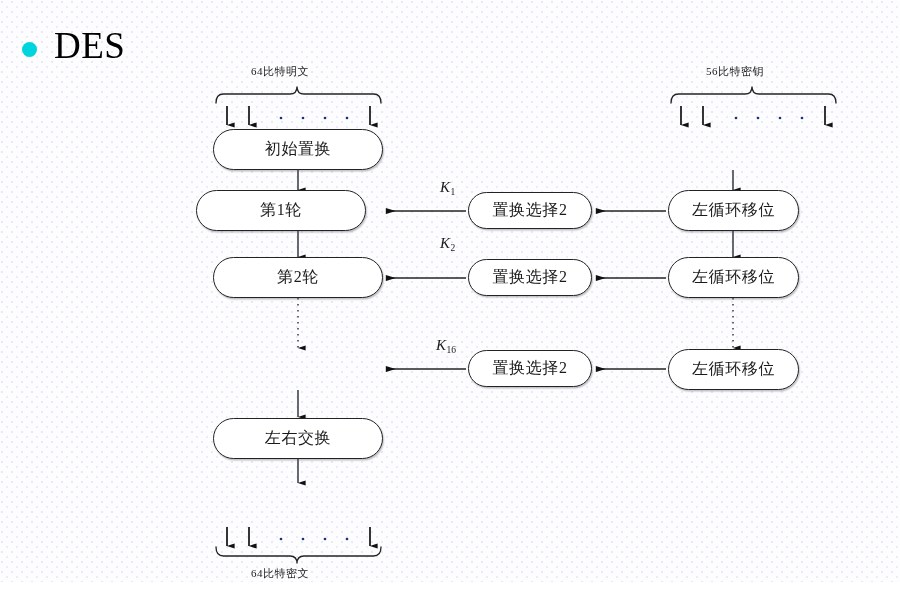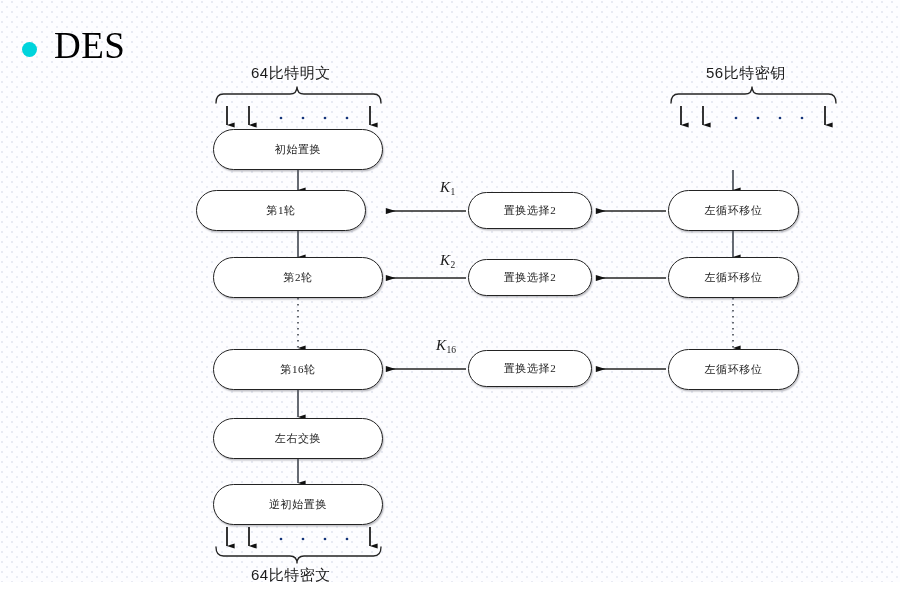--- a/index.html
+++ b/index.html
@@ -61,34 +61,34 @@
   
   .node {
     position: absolute;
     box-sizing: border-box;
     background: #ffffff;
     border: 1.4px solid #232323;
     border-radius: 21px;
     display: flex;
     align-items: center;
     justify-content: center;
-    font-size: 11px;
+    font-size: 16px;
     color: #1a1a1a;
     letter-spacing: 0.6px;
     font-family: "Liberation Serif", "DejaVu Serif", serif;
     box-shadow: 1px 1.5px 1.6px rgba(90,90,100,0.38);
   }
   
   .grp-label {
     position: absolute;
-    font-size: 15px;
+    font-size: 11px;
     color: #1a1a1a;
     letter-spacing: 0.5px;
     white-space: nowrap;
-    font-family: Liberation Sans, sans-serif;
+    font-family: Liberation Serif, serif;
   }
   
   .klabel {
     position: absolute;
     font-size: 15px;
     font-style: italic;
     color: #1a1a1a;
     white-space: nowrap;
     font-family: "Liberation Serif", "DejaVu Serif", serif;
   }
@@ -175,35 +175,33 @@
     <path d="M216,547 q0,9 7.5,9 L290,556 q7,0 7,7.5 q0,-7.5 7,-7.5 L373.5,556 q7.5,0 7.5,-9" fill="none" stroke="#232323" stroke-width="1.3" stroke-linecap="round"></path>
   </svg>
 
   <div class="grp-label" style="left:251px; top:64px;">64比特明文</div>
   <div class="grp-label" style="left:706px; top:64px;">56比特密钥</div>
   <div class="grp-label" style="left:251px; top:566px;">64比特密文</div>
 
   <div class="node" style="left:213px; top:129px; width:170px; height:41px;">初始置换</div>
   <div class="node" style="left:196px; top:190px; width:170px; height:41px;">第1轮</div>
   <div class="node" style="left:213px; top:257px; width:170px; height:41px;">第2轮</div>
-  <div class="node" style="left:213px; top:349px; width:170px; height:41px;">第16轮</div>
   <div class="node" style="left:213px; top:418px; width:170px; height:41px;">左右交换</div>
-  <div class="node" style="left:213px; top:484px; width:170px; height:41px;">逆初始置换</div>
 
   <div class="node" style="left:468px; top:192px; width:124px; height:37px;">置换选择2</div>
   <div class="node" style="left:468px; top:259px; width:124px; height:37px;">置换选择2</div>
   <div class="node" style="left:468px; top:350px; width:124px; height:37px;">置换选择2</div>
 
   <div class="node" style="left:668px; top:190px; width:131px; height:41px;">左循环移位</div>
   <div class="node" style="left:668px; top:257px; width:131px; height:41px;">左循环移位</div>
   <div class="node" style="left:668px; top:349px; width:131px; height:41px;">左循环移位</div>
 
   <div class="klabel" style="left:440px; top:179px;">
     <span>K</span><sub>1</sub>
   </div>
-  <div class="klabel" style="left:440px; top:252px;">
+  <div class="klabel" style="left:440px; top:235px;">
     <span>K</span><sub>2</sub>
   </div>
   <div class="klabel" style="left:436px; top:337px;">
     <span>K</span><sub>16</sub>
   </div>
 
 </div>
 
 </body></html>

